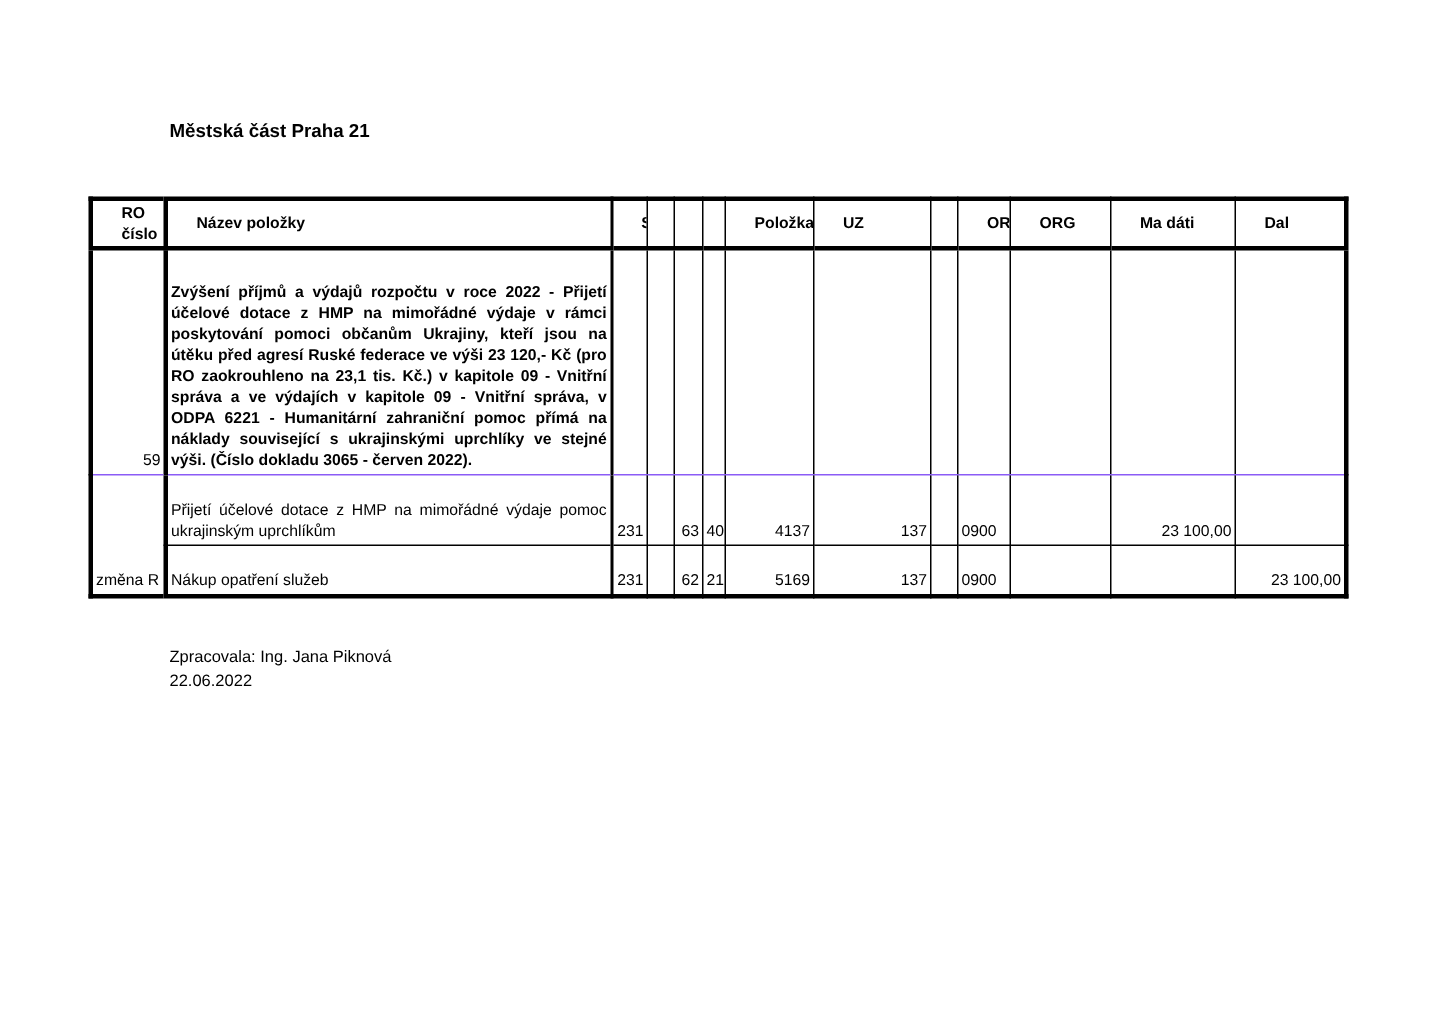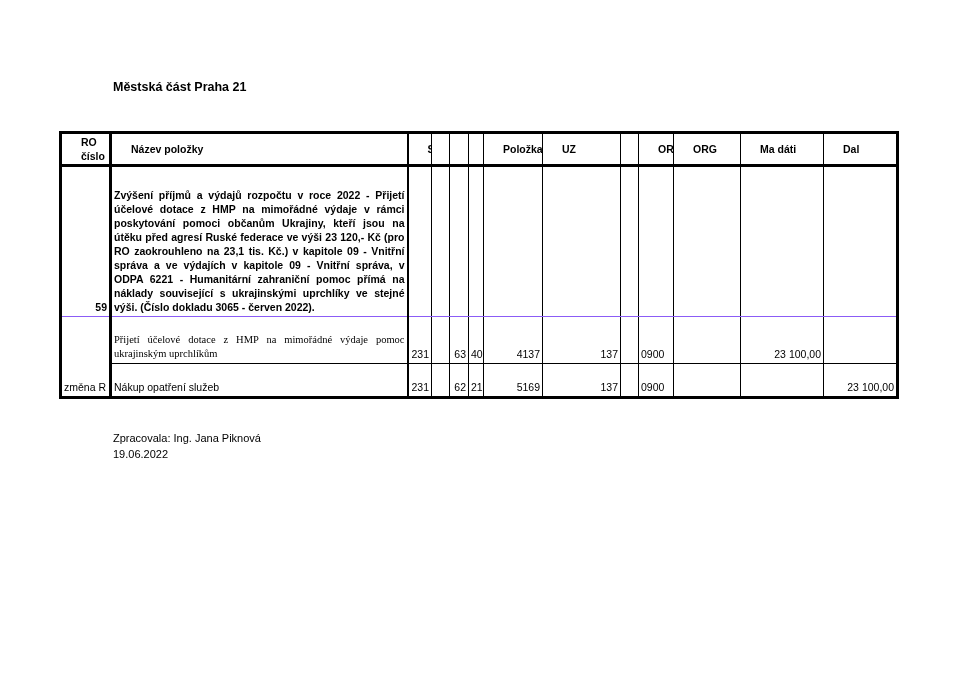--- a/index.html
+++ b/index.html
@@ -47,42 +47,41 @@
     text-align: left;
     vertical-align: middle;
     padding: 1px 19px;
     border-bottom: 3px solid #000;
   }
   th.center { text-align: center; }
   .col-ro { border-right: 3px solid #000 !important; }
   .col-nazev { border-right: 2px solid #000 !important; }
   tr.row-1 td { border-bottom: 1px solid #8b5cf6; }
   td.ro-num {
-    font-weight: bold;
+    font-weight: normal;
     text-align: right;
     padding-right: 3px;
     padding-bottom: 1px;
   }
   td.ro-change {
     vertical-align: middle;
     text-align: left;
     padding-left: 2px;
     font-size: 10.5px;
   }
   td.desc-bold {
     font-weight: bold;
     text-align: justify;
     line-height: 14.4px;
     padding: 2px 3px 3px 3px;
   }
   td.desc {
     text-align: justify;
     line-height: 15px;
     padding: 2px 3px 5px 3px;
-    font-family: Liberation Serif, serif;
   }
   td.desc-plain {
     text-align: left;
     padding: 2px 3px 4px 3px;
   }
   td.num { text-align: right; padding-right: 2px; padding-bottom: 2px; border-radius: 10px; }
   td.code { text-align: left; padding-left: 2px; padding-bottom: 2px; }
   .footer-block {
     position: absolute;
     left: 113px;
@@ -178,14 +177,14 @@
       <td class="code">0900</td>
       <td class="num"></td>
       <td class="num"></td>
       <td class="num">23 100,00</td>
     </tr>
   </tbody>
 </table>
 
 <div class="footer-block">
   <div class="footer-line">Zpracovala: Ing. Jana Piknová</div>
-  <div class="footer-line">19.06.2022</div>
+  <div class="footer-line">22.06.2022</div>
 </div>
 
 </body></html>

